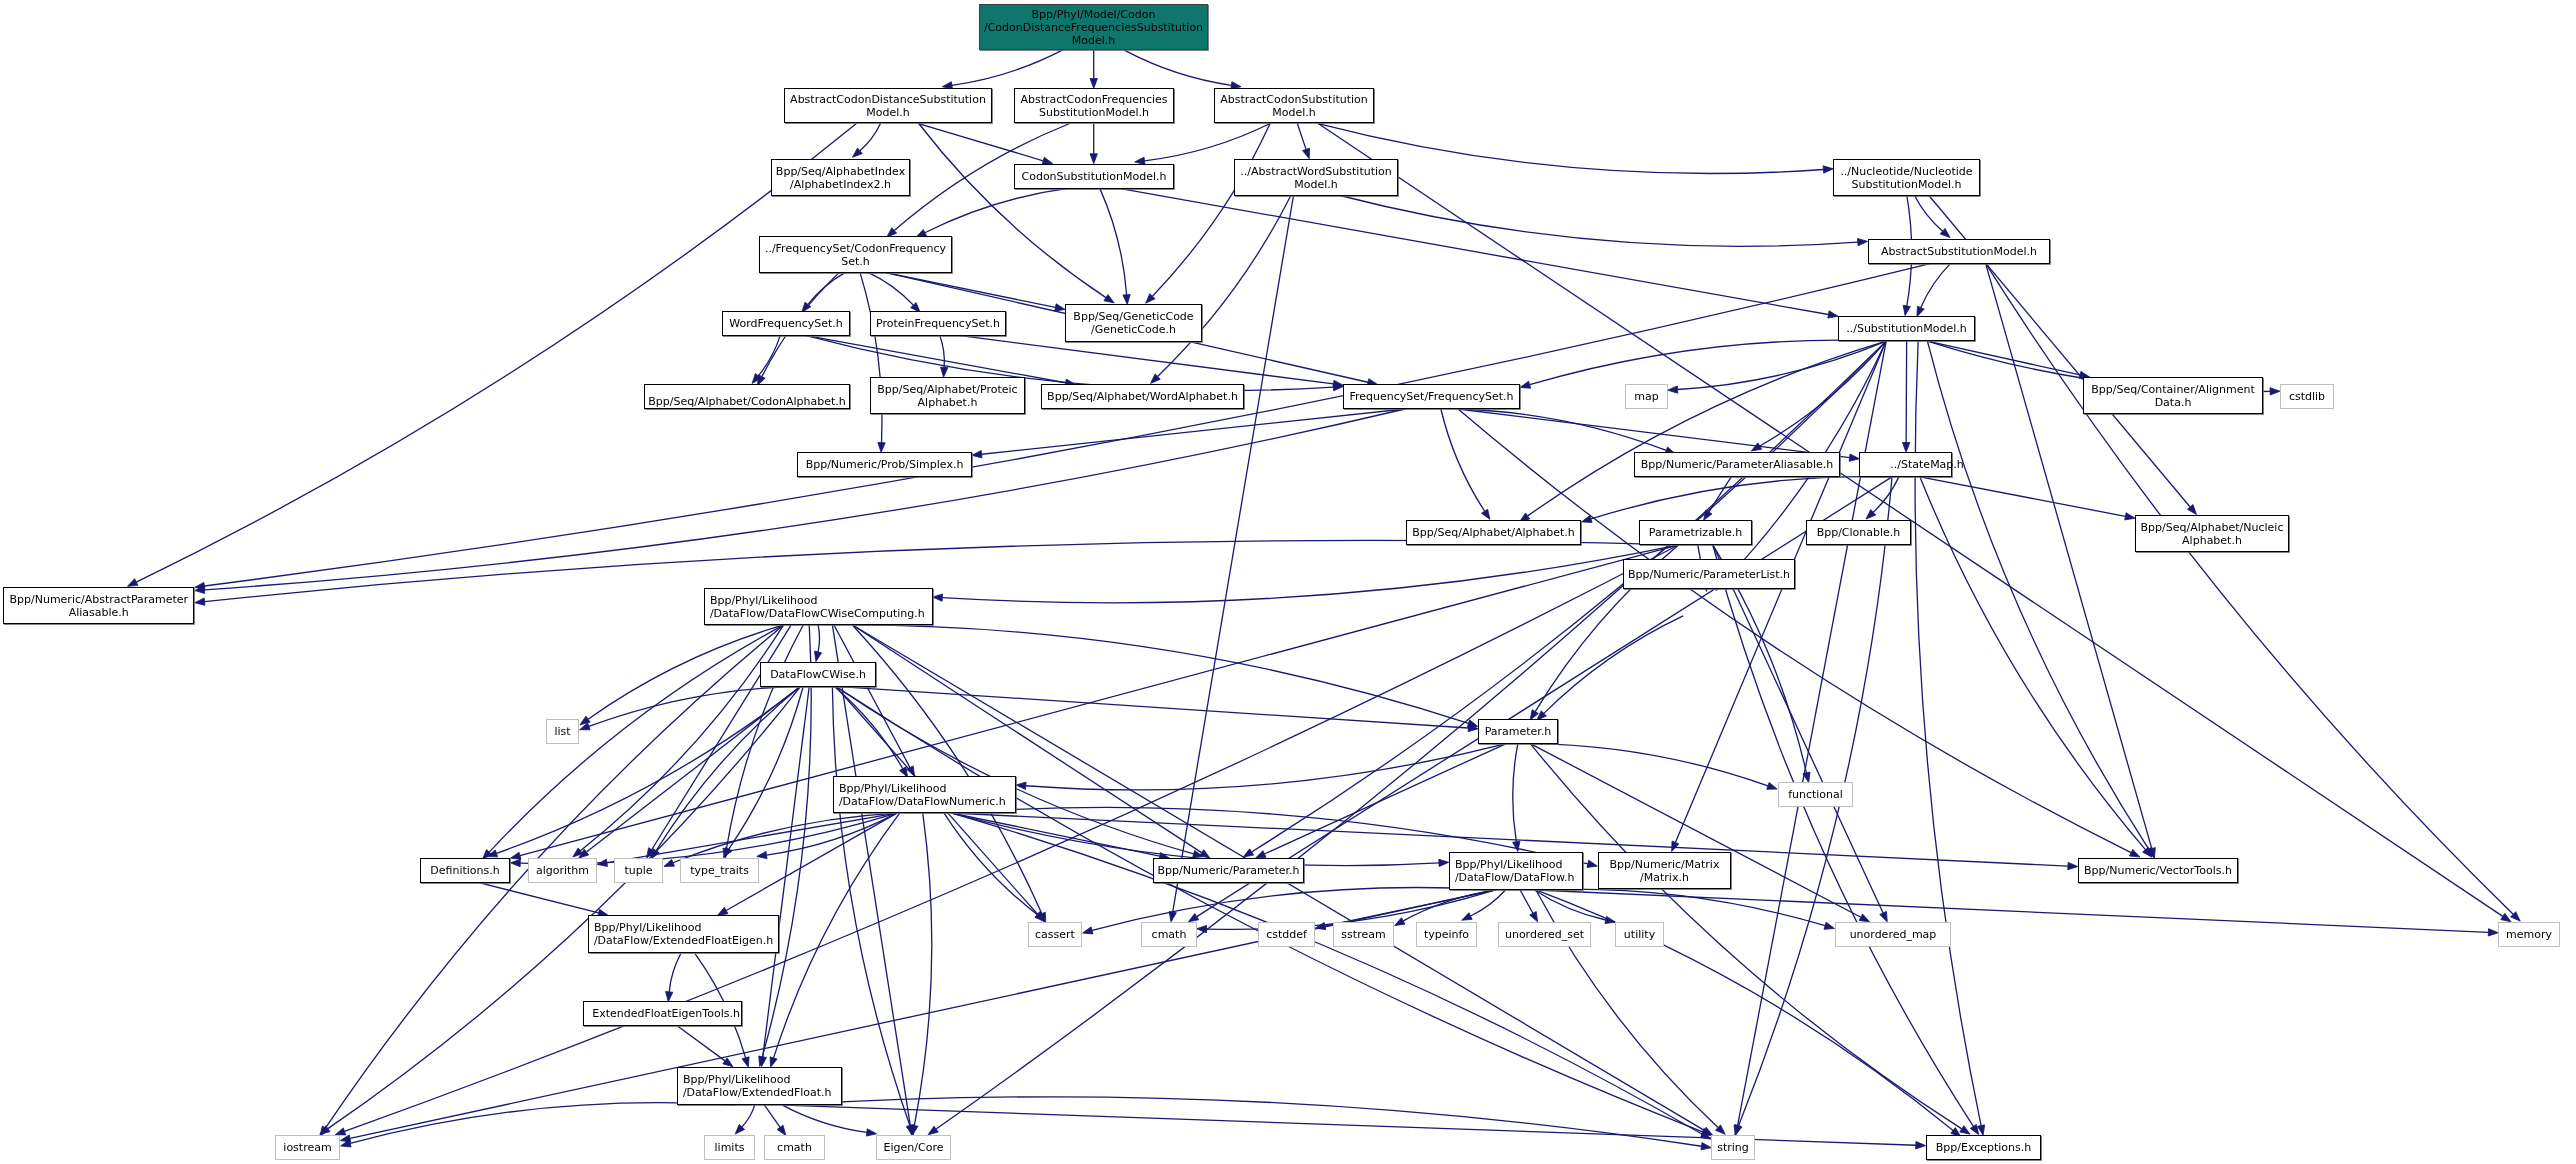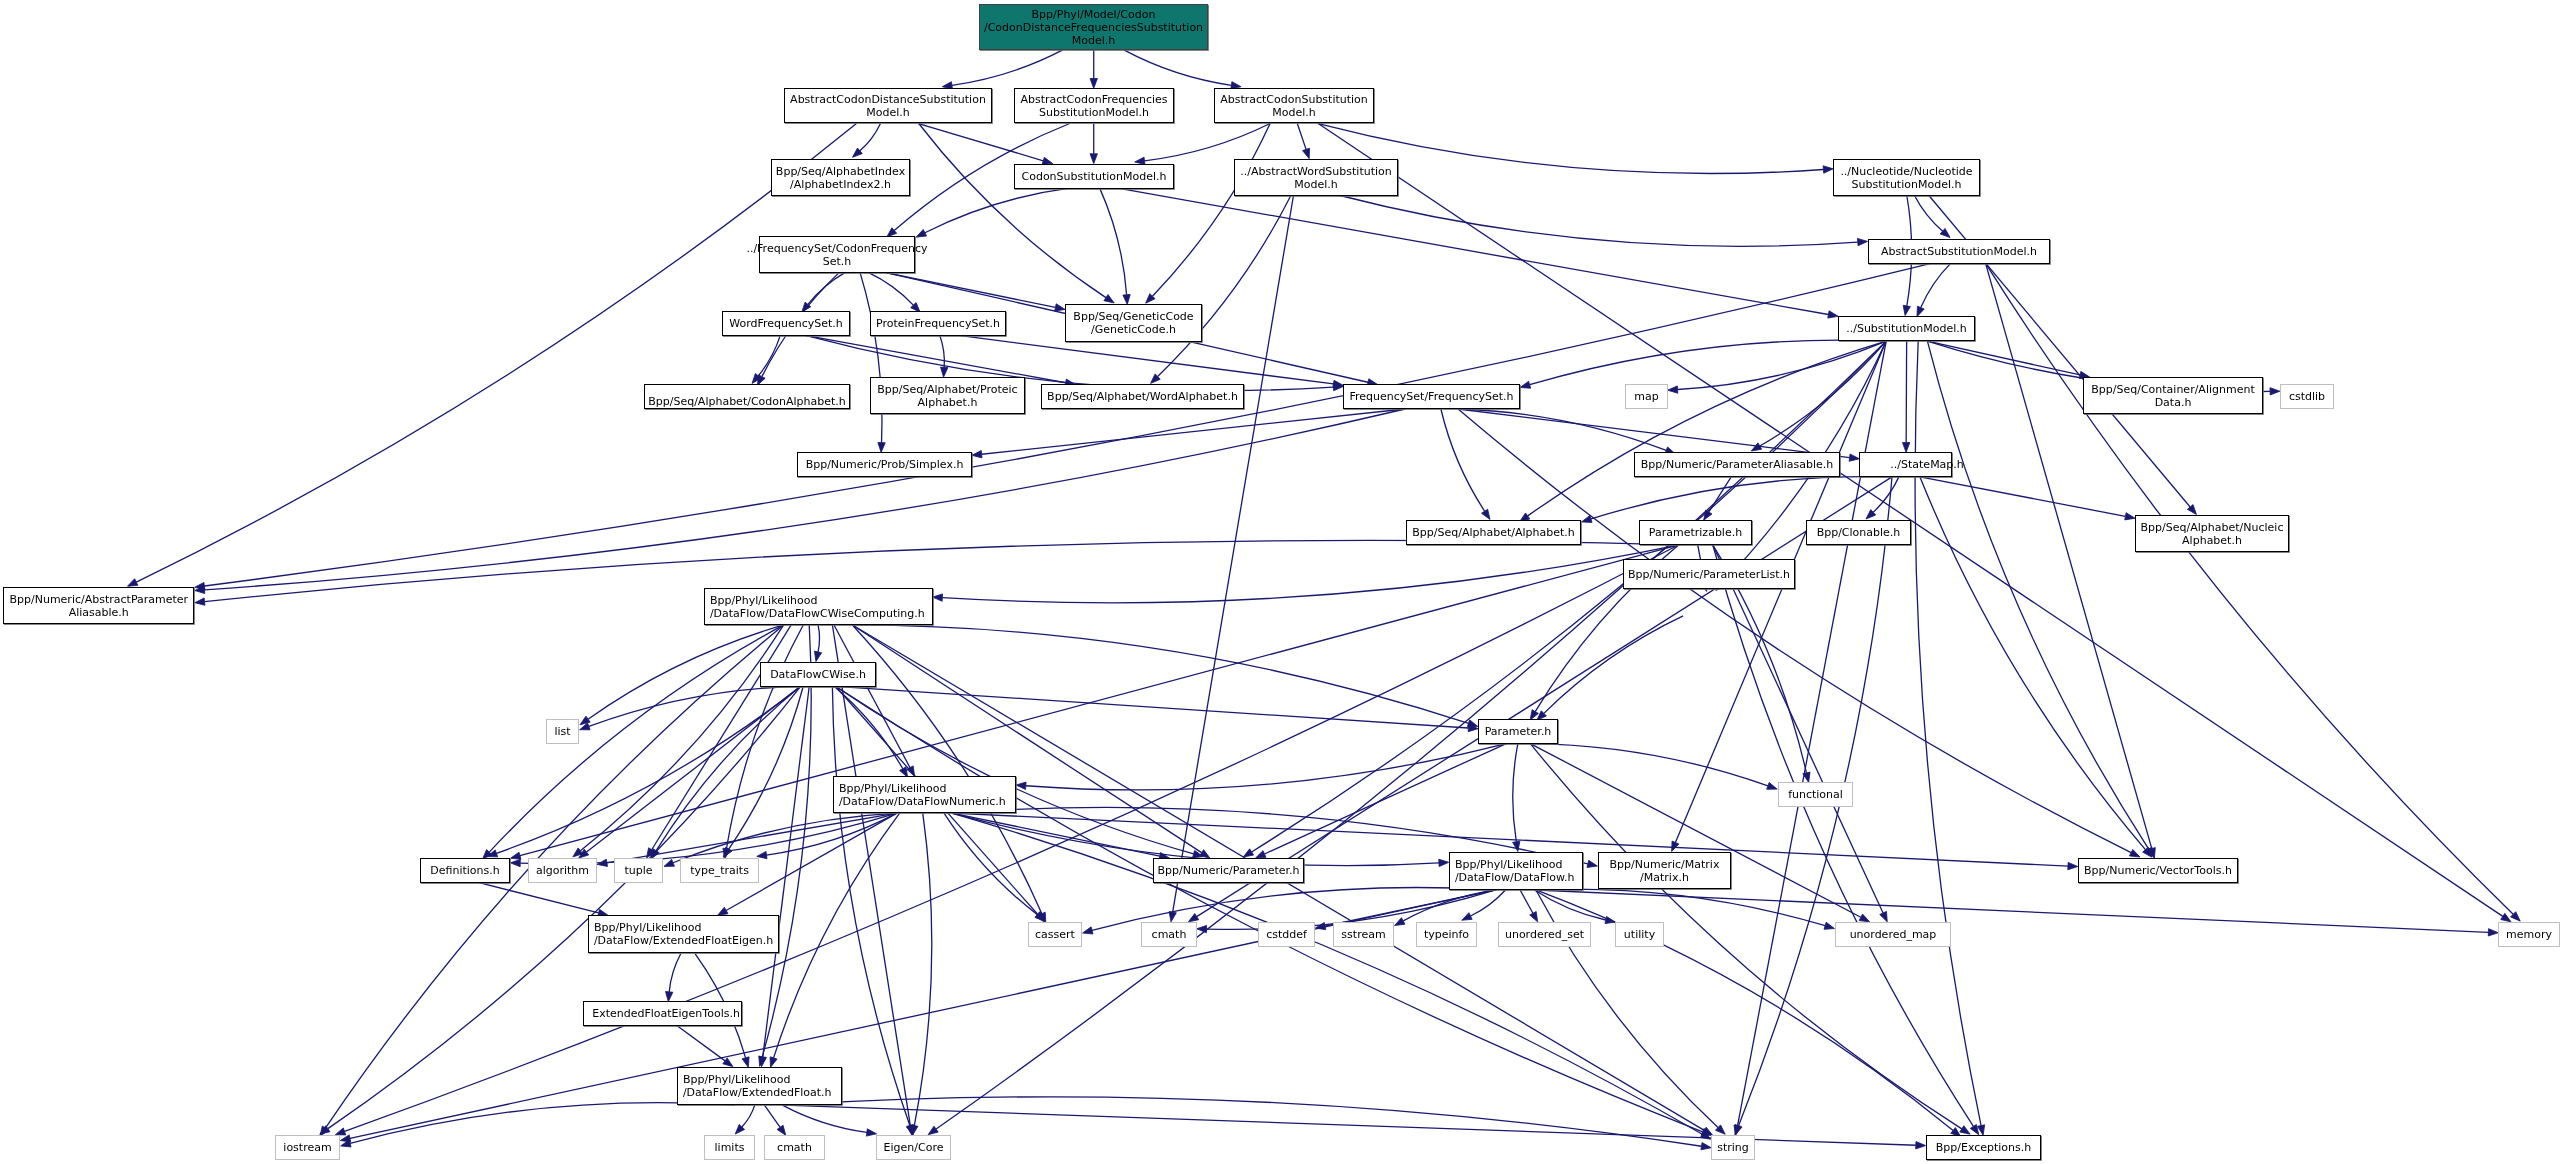--- a/index.html
+++ b/index.html
@@ -321,21 +321,21 @@
 SubstitutionModel.h</span></div>
       <div class="node" style="left: 1214px; top: 88px; width: 160px; height: 35px;"><span>AbstractCodonSubstitution
 Model.h</span></div>
       <div class="node" style="left: 771px; top: 159px; width: 139px; height: 37px;"><span>Bpp/Seq/AlphabetIndex
 /AlphabetIndex2.h</span></div>
       <div class="node" style="left: 1014px; top: 164px; width: 160px; height: 24.5px;"><span>CodonSubstitutionModel.h</span></div>
       <div class="node" style="left: 1234px; top: 159px; width: 164px; height: 37px;"><span>../AbstractWordSubstitution
 Model.h</span></div>
       <div class="node" style="left: 1833px; top: 159px; width: 147px; height: 37px;"><span>../Nucleotide/Nucleotide
 SubstitutionModel.h</span></div>
-      <div class="node" style="left: 759px; top: 236px; width: 156px; height: 37px; justify-content: center;"><span>../FrequencySet/CodonFrequency
+      <div class="node" style="left: 759px; top: 236px; width: 193px; height: 37px; justify-content: center;"><span>../FrequencySet/CodonFrequency
 Set.h</span></div>
       <div class="node" style="left: 1868px; top: 239px; width: 182px; height: 24.5px;"><span>AbstractSubstitutionModel.h</span></div>
       <div class="node" style="left: 722px; top: 311px; width: 128px; height: 24.5px;"><span>WordFrequencySet.h</span></div>
       <div class="node" style="left: 870px; top: 311px; width: 136px; height: 24.5px;"><span>ProteinFrequencySet.h</span></div>
       <div class="node" style="left: 1065px; top: 304px; width: 137px; height: 38px;"><span>Bpp/Seq/GeneticCode
 /GeneticCode.h</span></div>
       <div class="node" style="left: 1838px; top: 316px; width: 137px; height: 25px;"><span>../SubstitutionModel.h</span></div>
       <div class="node" style="left: 644px; top: 384px; width: 206px; height: 24.5px; align-items: flex-end;"><span>Bpp/Seq/Alphabet/CodonAlphabet.h</span></div>
       <div class="node" style="left: 870px; top: 377px; width: 155px; height: 37px; justify-content: center;"><span>Bpp/Seq/Alphabet/Proteic
 Alphabet.h</span></div>

